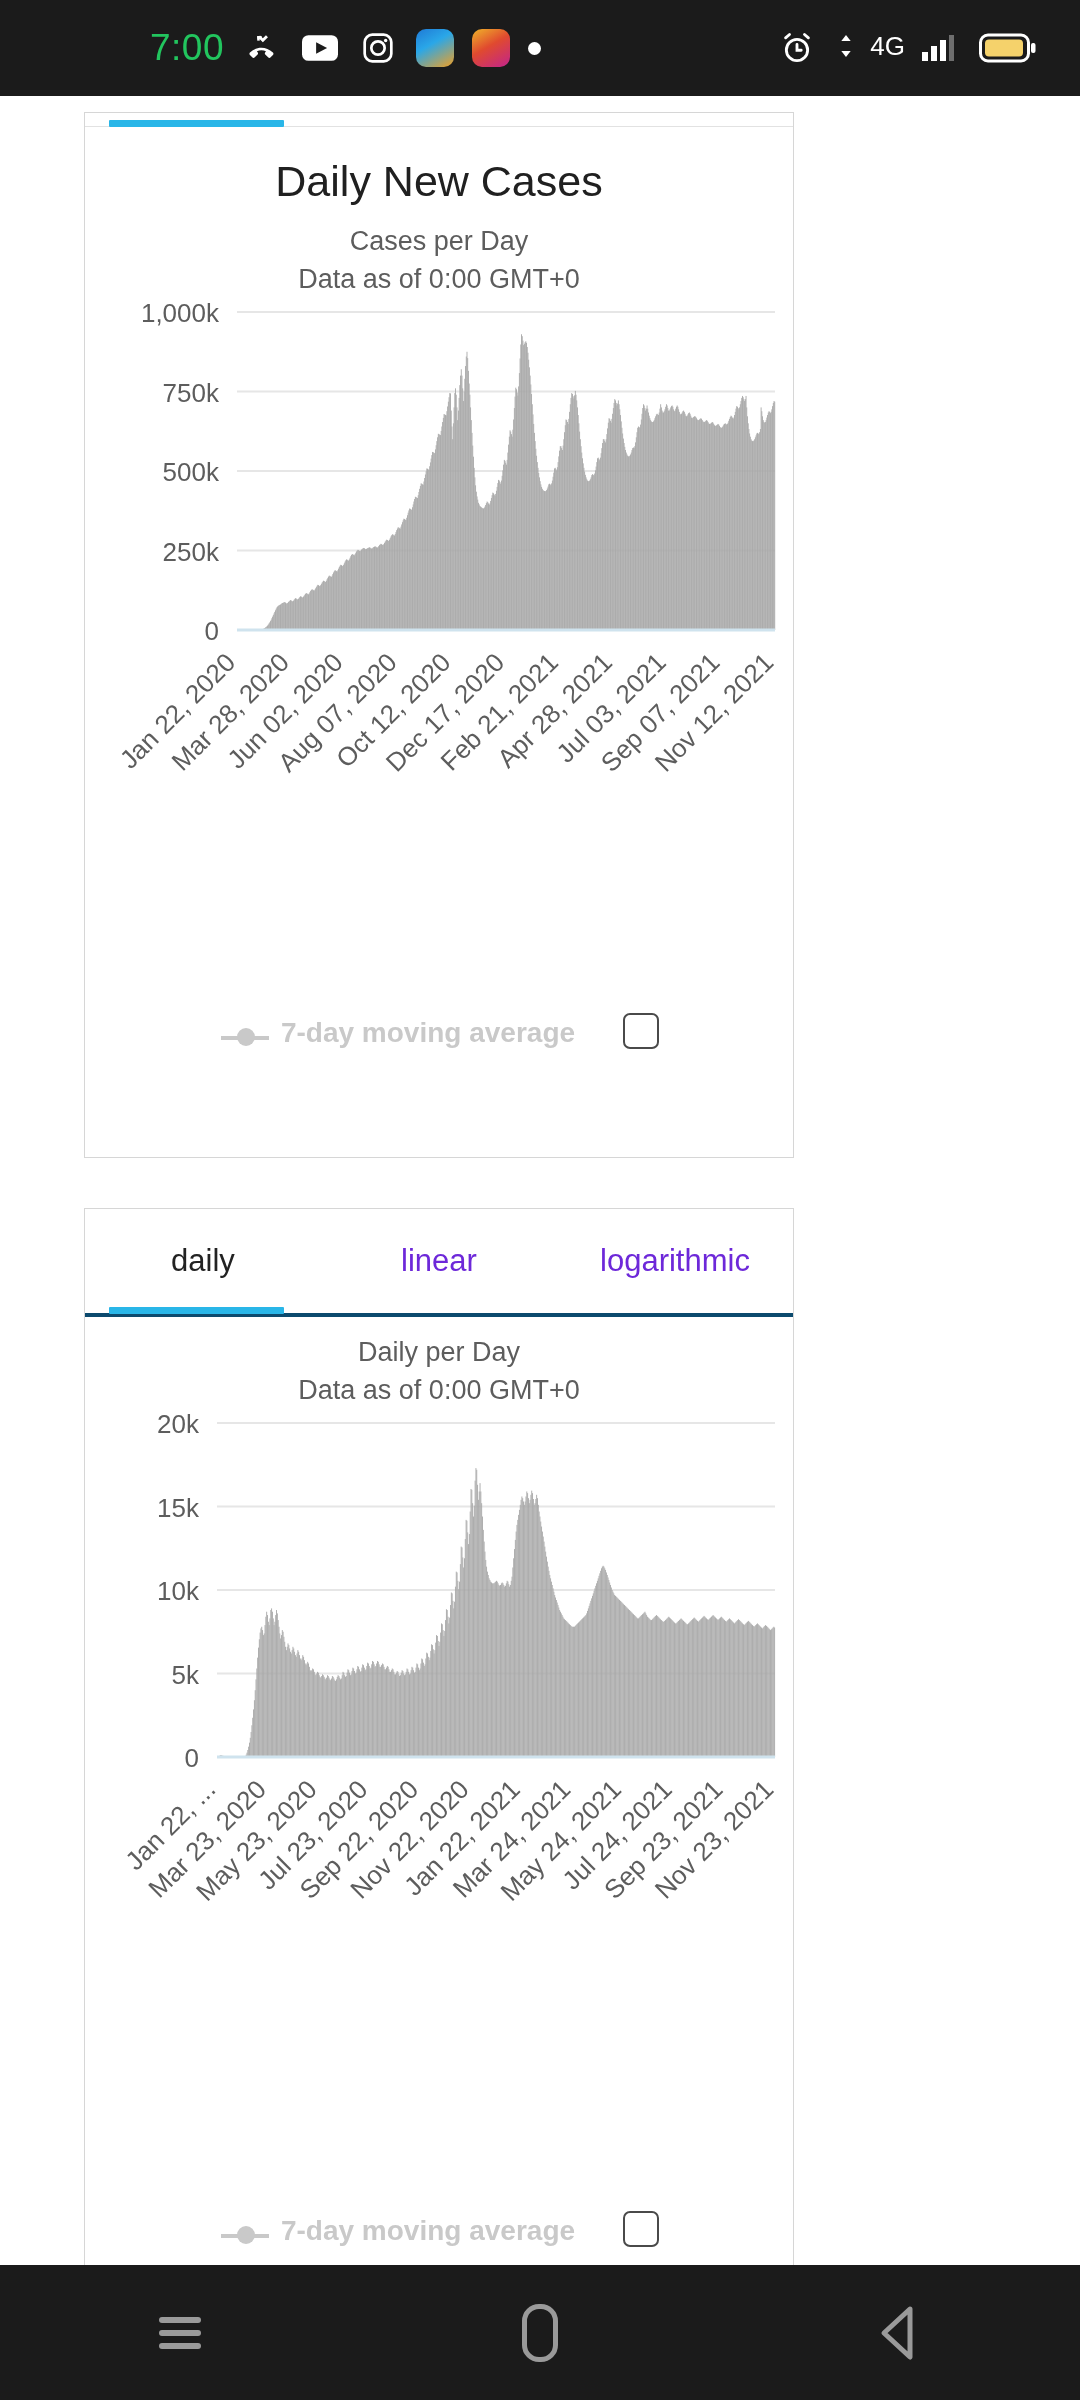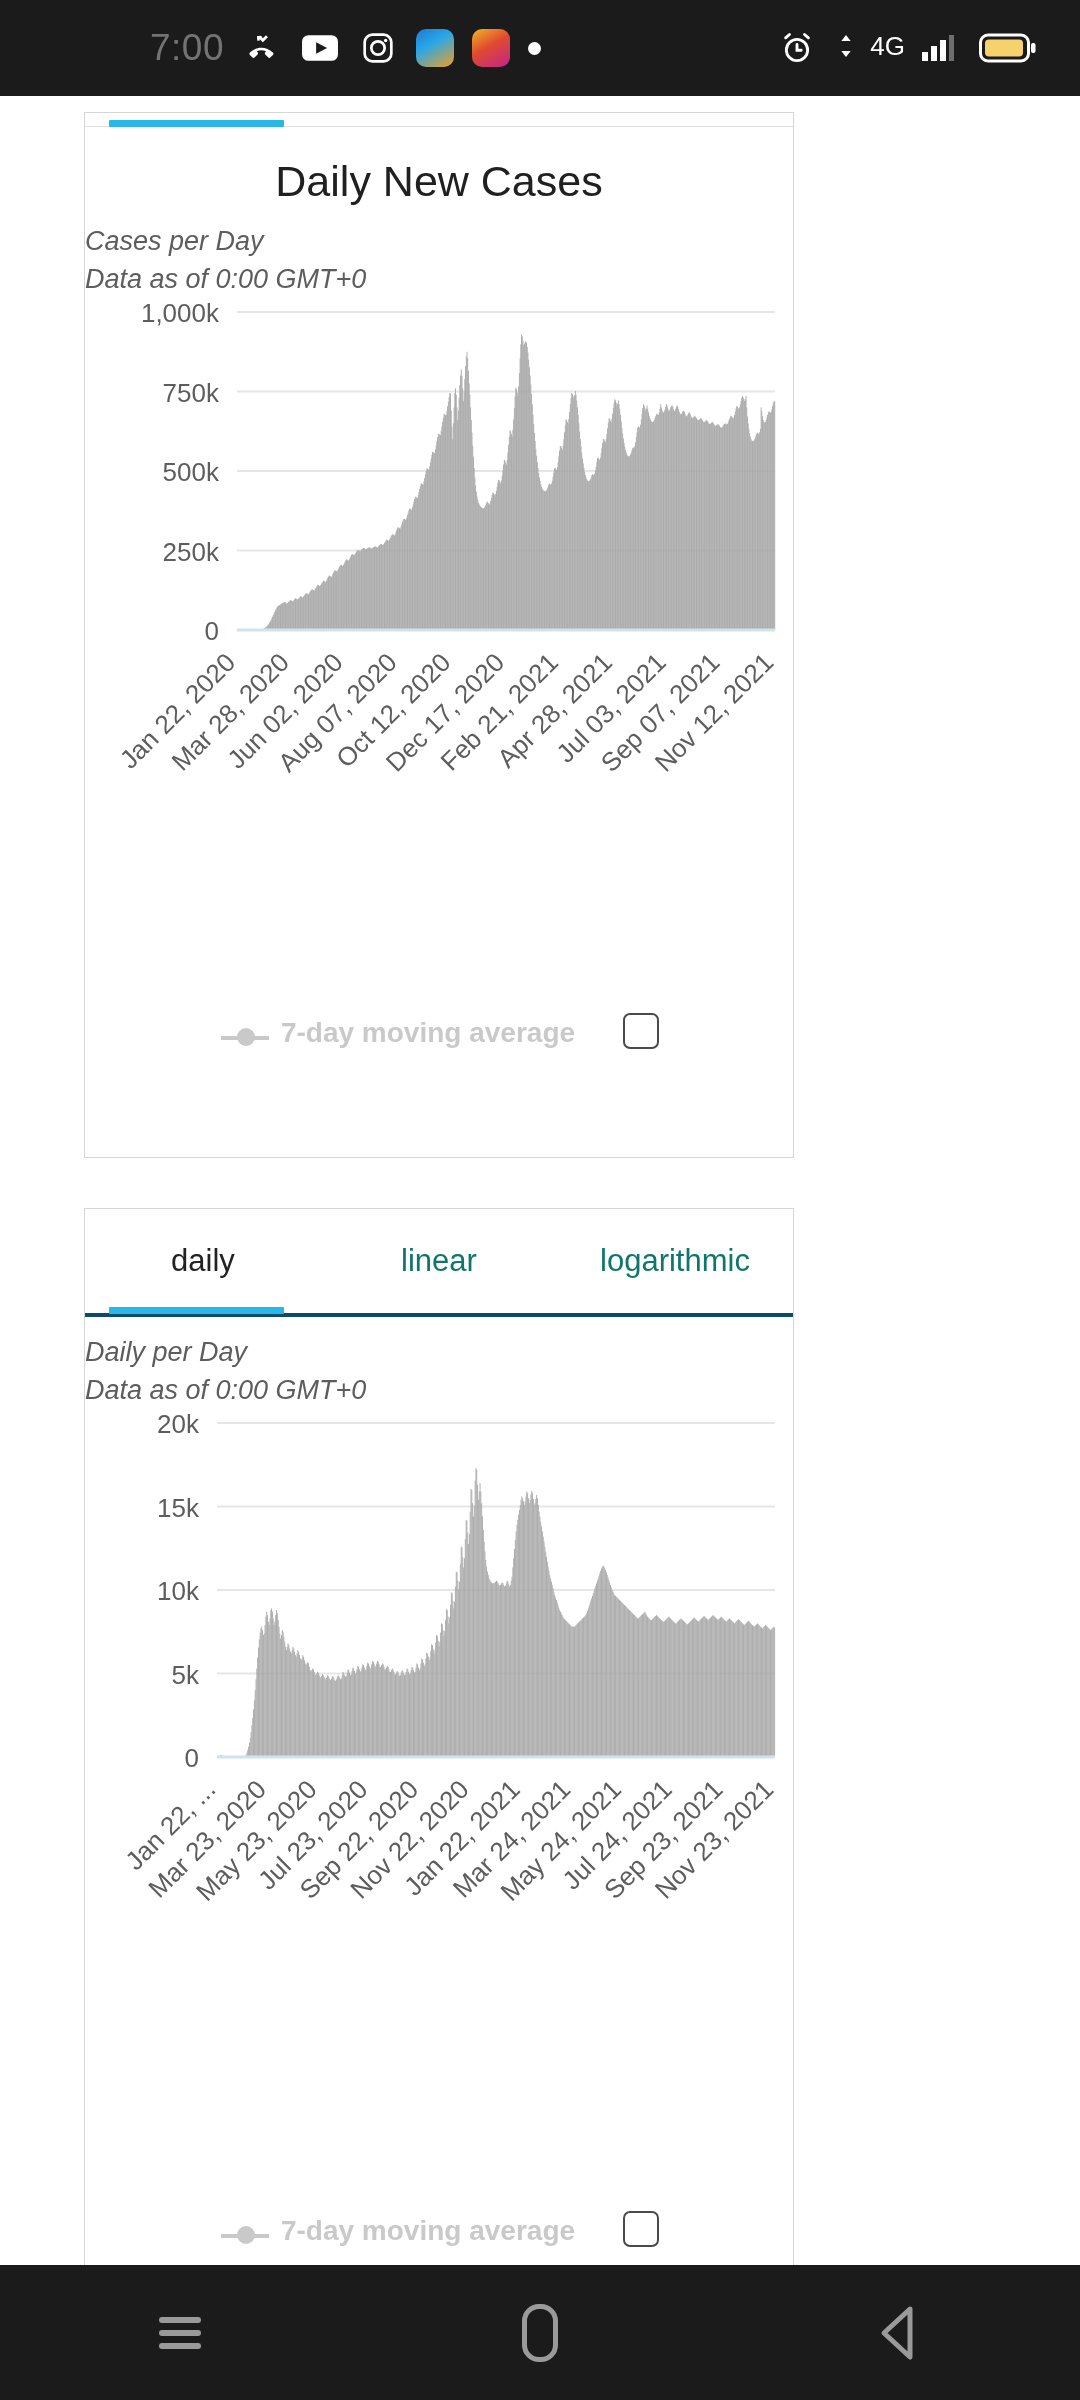--- a/index.html
+++ b/index.html
@@ -5,21 +5,21 @@
   * { margin:0; padding:0; box-sizing:border-box; }
   html,body { width:1080px; height:2400px; background:#ffffff;
     font-family:"Liberation Sans", sans-serif; overflow:hidden; }
 
   
   .status-bar{
     position:absolute; top:0; left:0; width:1080px; height:96px;
     background:#1b1b1b; display:flex; align-items:center;
   }
   .sb-left{ display:flex; align-items:center; gap:18px; margin-left:150px; }
-  .sb-clock{ color:#737373; font-size:37px; letter-spacing:.5px; }
+  .sb-clock{ color:#22c55e; font-size:37px; letter-spacing:.5px; }
   .sb-ico{ width:40px; height:40px; display:flex; align-items:center;
            justify-content:center; }
   .sb-right{ margin-left:auto; margin-right:42px; display:flex;
              align-items:center; gap:22px; }
 
   .sq-app{ width:38px; height:38px; border-radius:10px; }
   .app-car{ background:linear-gradient(150deg,#1f7ad6 0%,#2aa7e8 40%,#f0a024 100%); }
   .app-ff{  background:linear-gradient(150deg,#f0b429 0%,#e04a2f 45%,#c2248c 100%); }
   .dot-white{ width:13px; height:13px; border-radius:50%; background:#fff; }
 
@@ -30,34 +30,34 @@
   .card{
     position:absolute; left:72px; width:710px; background:#fff;
     border:1px solid #d6d6d6;
   }
   #card1{ top:16px; height:1046px; }
   #card2{ top:1112px; height:1070px; }
 
   
   .tabs{ position:relative; height:108px; display:flex; align-items:center;
          border-bottom:4px solid #0c4a6e; }
-  .tab{ flex:1; text-align:center; font-size:31px; color:#0f766e; }
+  .tab{ flex:1; text-align:center; font-size:31px; color:#6d28d9; }
   .tab.active{ color:#222; }
   .tab-underline{ position:absolute; bottom:-1px; height:7px;
                   background:#29b6e8; border-radius:1px; }
 
   
   .tab-strip-partial{ position:relative; height:14px; border-bottom:1px solid #e2e2e2; }
   .tab-strip-partial .tab-underline{ bottom:-1px; left:24px; width:175px; }
   .tabs .tab-underline{ left:24px; width:175px; }
 
   .chart-title{ text-align:center; font-size:43px; color:#202020;
                 margin-top:30px; }
-  .chart-sub{ font-size:27px; color:#5d5d5d;
-              margin-top:18px; line-height:1.33;font-style:italic; }
+  .chart-sub{ text-align:center; font-size:27px; color:#5d5d5d;
+              margin-top:18px; line-height:1.33; }
 
   
   .plot-wrap{ position:relative; width:710px; }
   .plot-svg{ display:block; }
 
   .legend{ position:absolute; left:0; width:710px; display:flex;
            align-items:flex-end; justify-content:center; gap:0; }
   .legend-mark{ width:48px; height:24px; position:relative; }
   .legend-mark:before{ content:""; position:absolute; top:11px; left:0;
       width:48px; height:4px; background:#c9c9c9; }

